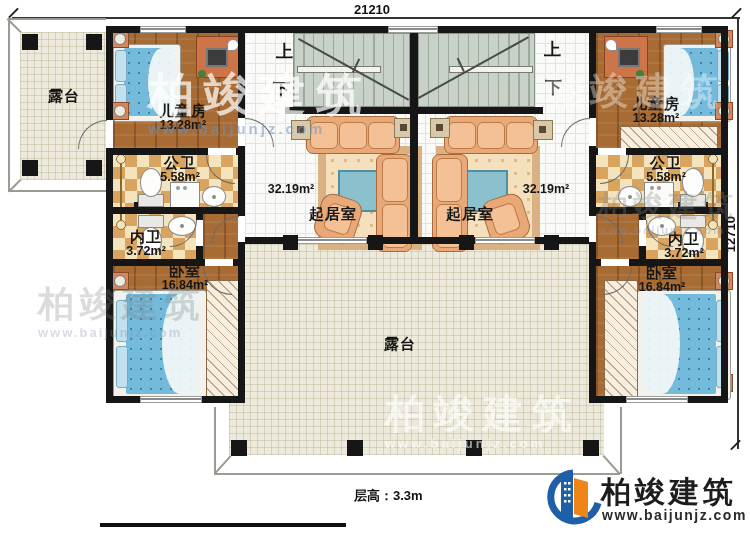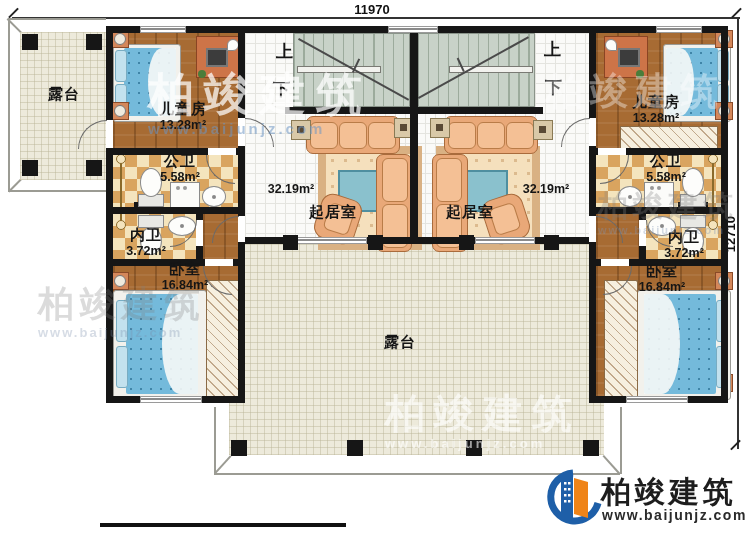--- a/index.html
+++ b/index.html
@@ -16,21 +16,21 @@
   .fl-stair{position:absolute;background:#c8d2c8;background-image:repeating-linear-gradient(90deg,#9cab9c 0 1.5px,transparent 1.5px 10px);box-shadow:inset 0 0 0 1px #8a948a;}
   .rail-line{position:absolute;background:#9b9b93;height:1.5px;}
   .rail-linev{position:absolute;background:#9b9b93;width:1.5px;}
   .diag{position:absolute;height:1.5px;background:#9b9b93;transform-origin:0 0;}
   .arc{position:absolute;border:1.5px solid #6a6a6a;}
   .arc.tr{border-left:none;border-bottom:none;border-radius:0 100% 0 0;}
   .arc.tl{border-right:none;border-bottom:none;border-radius:100% 0 0 0;}
   .arc.br{border-left:none;border-top:none;border-radius:0 0 100% 0;}
   .arc.bl{border-right:none;border-top:none;border-radius:0 0 0 100%;}
   .lbl{position:absolute;transform:translateX(-50%);text-align:center;font-weight:700;color:#151515;line-height:1.08;white-space:nowrap;}
-  .nm{font-size:15px;letter-spacing:1px;font-family:Liberation Mono, monospace;}
+  .nm{font-size:15px;letter-spacing:1px;}
   .ar{font-size:12.5px;}
   .zlbl{position:absolute;font-size:17px;font-weight:700;color:#151515;}
   .dimlbl{position:absolute;font-size:13px;font-weight:700;color:#111;}
   .tick{position:absolute;width:13px;height:2px;background:#222;transform:rotate(-45deg);}
   .wm{position:absolute;white-space:nowrap;pointer-events:none;font-weight:700;}
   .bedframe{position:absolute;background:#f2f1ec;border:1px solid #9a9a95;border-radius:3px;}
   .matt{position:absolute;background:#74badb;background-image:radial-gradient(#3f85a8 1px,transparent 1.4px);background-size:10px 10px;border-radius:2px;}
   .pil{position:absolute;background:#c2e1ee;border:1px solid #78acc2;border-radius:3px;}
   .blank{position:absolute;background:rgba(250,250,248,.88);}
   .nstand{position:absolute;width:16px;height:16px;background:#d4875a;border:1px solid #8a4a28;}
@@ -52,21 +52,21 @@
   .pcirc{position:absolute;width:8px;height:8px;border:1.5px solid #8a6a2a;border-radius:50%;background:#f4e4bd;}
 </style>
 </head>
 <body>
 
 <div class="page">
 
   <div class="abs" style="left:12px;top:17px;width:728px;height:1.5px;background:#333"></div>
   <div class="tick" style="left:7px;top:12px"></div>
   <div class="tick" style="left:730px;top:12px"></div>
-  <div class="dimlbl" style="left:372px;top:2px;transform:translateX(-50%)">11970</div>
+  <div class="dimlbl" style="left:372px;top:2px;transform:translateX(-50%)">21210</div>
   <div class="abs" style="left:737px;top:17px;width:1.5px;height:432px;background:#333"></div>
   <div class="tick" style="left:729px;top:444px"></div>
   <div class="dimlbl" style="left:723px;top:216px;writing-mode:vertical-rl;transform:rotate(180deg)">12710</div>
 
   <div class="rail-linev" style="left:8px;top:18px;height:174px"></div>
   <div class="rail-line" style="left:8px;top:18px;width:98px"></div>
   <div class="rail-line" style="left:8px;top:190px;width:98px"></div>
   <div class="diag" style="left:8px;top:18px;width:20px;transform:rotate(45deg)"></div>
   <div class="diag" style="left:8px;top:191px;width:20px;transform:rotate(-45deg)"></div>
   <div class="fl-terr" style="left:20px;top:32px;width:86px;height:148px"></div>
@@ -371,20 +371,21 @@
     <div style="font-size:40px;letter-spacing:9px;color:rgba(255,255,255,.62)">柏竣建筑</div>
     <div style="font-size:13px;letter-spacing:3px;color:rgba(255,255,255,.6);margin-top:-5px">www.baijunjz.com</div>
   </div>
   <div class="wm" style="left:598px;top:186px">
     <div style="font-size:30px;letter-spacing:5px;color:rgba(130,130,130,.3)">柏竣建筑</div>
     <div style="font-size:11px;letter-spacing:2px;color:rgba(130,150,180,.35);margin-top:-3px">www.baijunjz.com</div>
   </div>
 
   <div class="abs" style="left:100px;top:523px;width:246px;height:4px;background:#111"></div>
   <div class="abs" style="left:354px;top:487px;font-size:13px;font-weight:600;color:#111;line-height:17px">
+    <div><span>层高：</span><span>3.3m</span></div>
   </div>
 
   <div class="abs" style="left:544px;top:466px;width:58px;height:66px">
     <svg width="58" height="66" viewBox="0 0 58 66">
       <path d="M29 7 A24 24 0 1 0 54 37" stroke="#1e5fa8" stroke-width="7" fill="none"></path>
       <polygon points="30,12 44,16 44,52 30,48" fill="#ef8418"></polygon>
       <rect x="17" y="10" width="12" height="42" fill="#1e5fa8"></rect>
       <rect x="20" y="16" width="2.5" height="2.5" fill="#fff"></rect>
         <rect x="24" y="16" width="2.5" height="2.5" fill="#fff"></rect>
       <rect x="20" y="22" width="2.5" height="2.5" fill="#fff"></rect>

